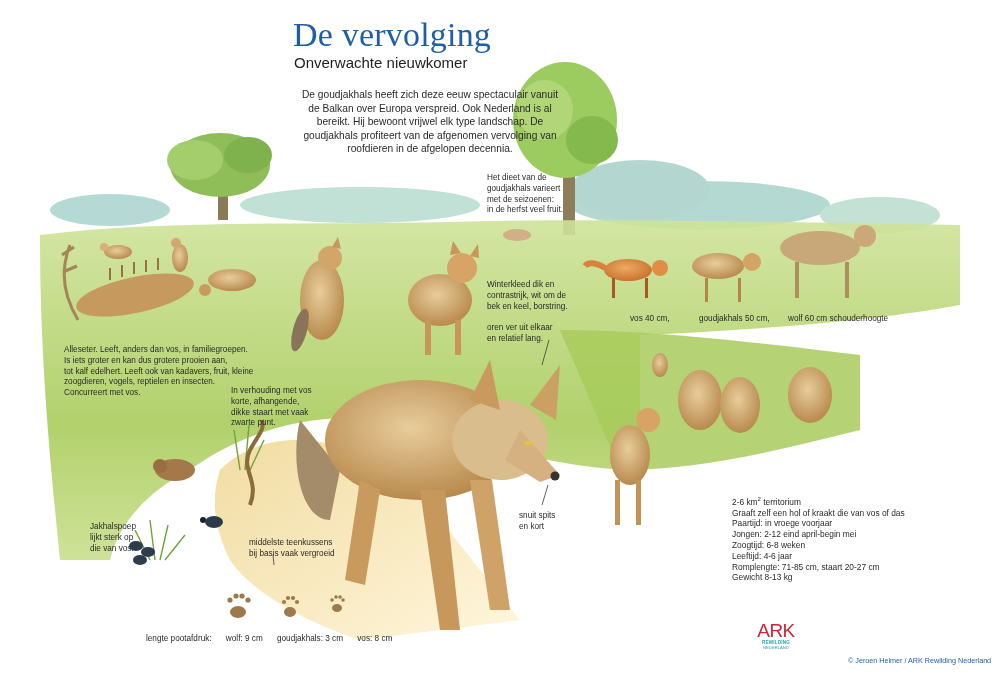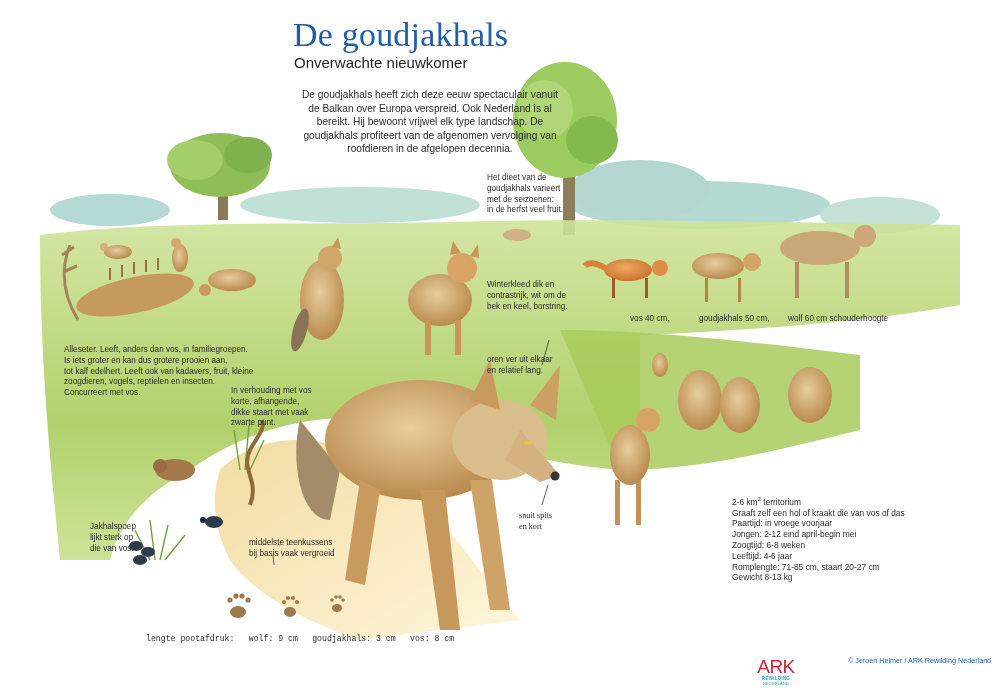--- a/index.html
+++ b/index.html
@@ -7,23 +7,23 @@
          font-family:"Liberation Sans", sans-serif; color:#2a2a2a; }
   .abs { position:absolute; }
   .title { left:293px; top:16px; font-family:"Liberation Serif", serif; font-size:34px; color:#1f5fa8; letter-spacing:0.2px; }
   .subtitle { left:294px; top:54px; font-size:15px; color:#222; }
   .intro { left:295px; top:88px; width:270px; font-size:10.2px; line-height:13.5px; color:#2a2a2a;text-align:center; }
   .note { font-size:8.2px; line-height:10.8px; color:#2a2a2a; white-space:pre-line; }
   .facts { left:732px; top:494px; font-size:8.4px; line-height:10.8px; white-space:pre-line; }
   .facts sup { font-size:6px; }
   .sizes span { position:absolute; font-size:8.2px; white-space:nowrap; }
   .footprint-len { left:146px; top:634px; font-size:8.2px; white-space:nowrap; }
-  .footprint-len span { margin-right:12px;font-family:Liberation Mono, monospace; }
+  .footprint-len span { margin-right:12px; }
   .credit { left:800px; top:656px; font-size:7.2px; color:#1f5fa8; white-space:nowrap;padding-left:48px; }
-  .logo { left:757px; top:658px; width:38px; text-align:center; }
+  .logo { left:757px; top:622px; width:38px; text-align:center; }
   .logo .ark { font-family:"Liberation Sans", sans-serif; font-size:19px; color:#c8283a; line-height:18px; letter-spacing:-0.5px; }
   .logo .rw { font-size:4.6px; color:#2a9fb7; font-weight:bold; line-height:5px; letter-spacing:0.2px; }
   .logo .nl { font-size:4.2px; color:#2a9fb7; line-height:5px; }
   svg.scene { position:absolute; left:0; top:0; }
   .leader { stroke:#3a3a3a; stroke-width:0.8; fill:none; }
 </style>
 </head>
 <body>
 
 <svg class="scene" width="1000" height="700">
@@ -204,48 +204,48 @@
       <circle cx="336" cy="597" r="1.8"></circle>
       <circle cx="340" cy="597" r="1.8"></circle>
       <circle cx="343" cy="600" r="1.8"></circle>
   </g>
 
   <line class="leader" x1="549" y1="340" x2="542" y2="365"></line>
   <line class="leader" x1="548" y1="485" x2="542" y2="505"></line>
   <line class="leader" x1="273" y1="555" x2="274" y2="565"></line>
 </svg>
 
-<div class="abs title">De goudjakhals</div>
+<div class="abs title">De vervolging</div>
 <div class="abs subtitle">Onverwachte nieuwkomer</div>
 <div class="abs intro">De goudjakhals heeft zich deze eeuw spectaculair vanuit de Balkan over Europa verspreid. Ook Nederland is al bereikt. Hij bewoont vrijwel elk type landschap. De goudjakhals profiteert van de afgenomen vervolging van roofdieren in de afgelopen decennia.</div>
 
 <div class="abs note" style="left:487px;top:173px;">Het dieet van de
 goudjakhals varieert
 met de seizoenen:
 in de herfst veel fruit.</div>
 <div class="abs note" style="left:487px;top:280px;">Winterkleed dik en
 contrastrijk, wit om de
 bek en keel, borstring.</div>
-<div class="abs note" style="left:487px;top:323px;margin-top:32px;">oren ver uit elkaar
+<div class="abs note" style="left:487px;top:323px;">oren ver uit elkaar
 en relatief lang.</div>
 <div class="abs note" style="left:64px;top:345px;">Alleseter. Leeft, anders dan vos, in familiegroepen.
 Is iets groter en kan dus grotere prooien aan,
 tot kalf edelhert. Leeft ook van kadavers, fruit, kleine
 zoogdieren, vogels, reptielen en insecten.
 Concurreert met vos.</div>
 <div class="abs note" style="left:231px;top:386px;">In verhouding met vos
 korte, afhangende,
 dikke staart met vaak
 zwarte punt.</div>
 <div class="abs note" style="left:64px;top:522px;margin-left:26px;">Jakhalspoep
 lijkt sterk op
 die van vos.</div>
 <div class="abs note" style="left:249px;top:538px;">middelste teenkussens
 bij basis vaak vergroeid</div>
-<div class="abs note" style="left:519px;top:511px;font-family:Liberation Serif, serif;">snuit spits
+<div class="abs note" style="left:519px;top:511px;">snuit spits
 en kort</div>
 
 <div class="sizes">
   <span style="left:630px;top:314px;">vos 40 cm,</span>
   <span style="left:699px;top:314px;">goudjakhals 50 cm,</span>
   <span style="left:788px;top:314px;">wolf 60 cm schouderhoogte</span>
 </div>
 
 <div class="abs facts"><span><span>2-6 km</span><sup>2</sup><span> territorium</span></span>
 <span>Graaft zelf een hol of kraakt die van vos of das

